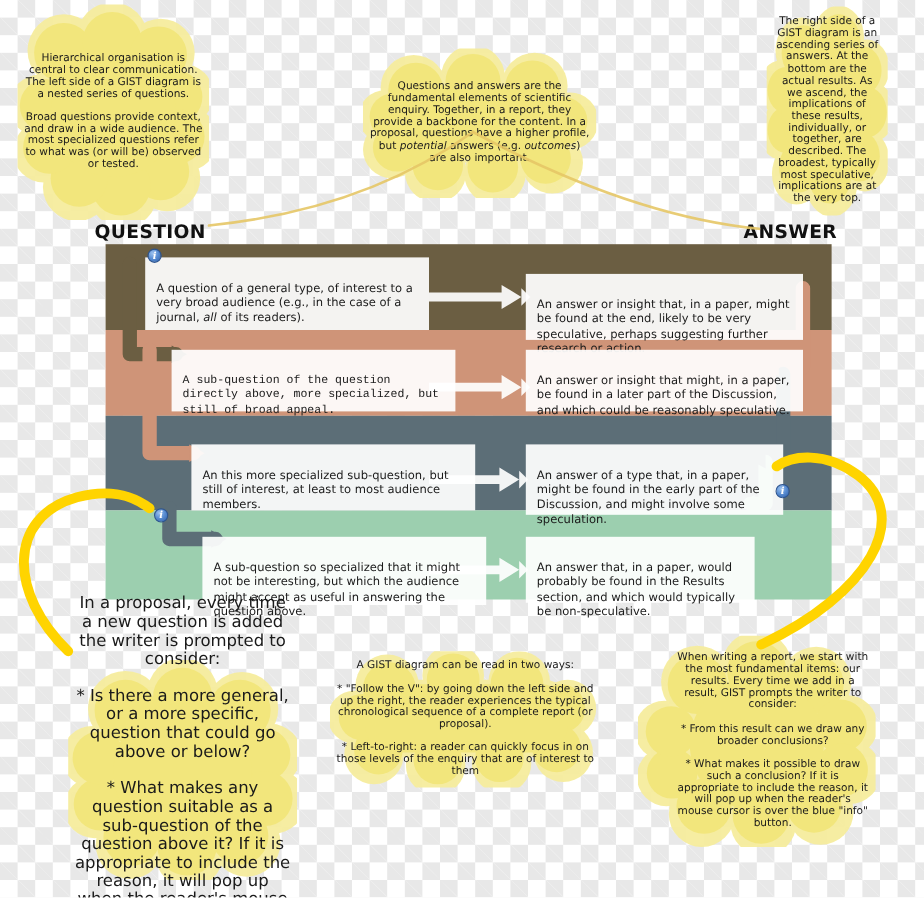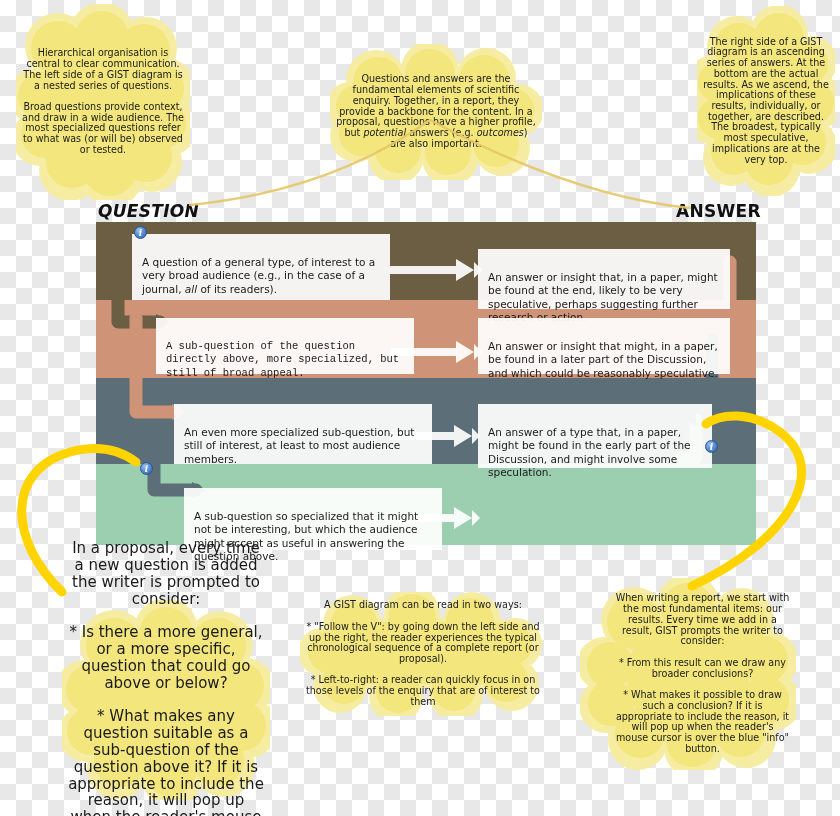--- a/index.html
+++ b/index.html
@@ -147,21 +147,21 @@
         <circle cx="118" cy="108" r="23"></circle>
       <circle cx="68" cy="106" r="23"></circle>
         <circle cx="31" cy="90" r="22"></circle>
         <circle cx="27" cy="62" r="21"></circle>
       <rect x="30" y="34" width="156" height="66" rx="24"></rect>
     </g>
   </svg>
   <div class="ctext">Questions and answers are the fundamental elements of scientific enquiry. Together, in a report, they provide a backbone for the content. In a proposal, questions have a higher profile, but <i>potential</i> answers (e.g. <i>outcomes</i>) are also important.</div>
 </div>
 
-<div class="cloud" id="cloud-tr" style="left:697px;top:6px;width:138px;height:190px;font-size:9.6px;">
+<div class="cloud" id="cloud-tr" style="left:697px;top:6px;width:110px;height:190px;font-size:9.6px;">
   <svg class="cloudbg" viewBox="0 0 138 190" preserveAspectRatio="none">
     <g fill="#f6ed9e" opacity="0.95">
       <circle cx="40" cy="40" r="30"></circle>
         <circle cx="82" cy="28" r="29"></circle>
         <circle cx="114" cy="56" r="26"></circle>
       <circle cx="120" cy="96" r="27"></circle>
         <circle cx="112" cy="140" r="28"></circle>
         <circle cx="74" cy="162" r="29"></circle>
       <circle cx="34" cy="152" r="28"></circle>
         <circle cx="16" cy="114" r="25"></circle>
@@ -293,21 +293,21 @@
 <svg id="yellowlines" width="840" height="816" viewBox="0 0 840 816">
 
   <path d="M190,205 C 280,196 360,170 430,120" fill="none" stroke="#e6c766" stroke-width="2.4" stroke-linecap="round" opacity="0.9"></path>
   <path d="M430,120 C 520,168 610,200 690,208" fill="none" stroke="#e6c766" stroke-width="2.4" stroke-linecap="round" opacity="0.9"></path>
 
   <path d="M62,592 C 8,540 6,470 70,452 C 100,444 120,450 136,462" fill="none" stroke="#ffd400" stroke-width="9" stroke-linecap="round"></path>
 
   <path d="M692,586 C 790,540 830,470 780,432 C 750,410 720,414 706,424" fill="none" stroke="#ffd400" stroke-width="9" stroke-linecap="round"></path>
 </svg>
 
-<div class="colhead" style="left:98px;top:201px;font-style:italic;">QUESTION</div>
+<div class="colhead" style="left:86px;top:201px;">QUESTION</div>
 <div class="colhead" style="left:676px;top:201px;">ANSWER</div>
 
 <div id="diagram">
 
   <div class="band b1"></div>
   <div class="band b2"></div>
   <div class="band b3"></div>
   <div class="band b4"></div>
 
   <svg class="overlay" id="connectors" width="660" height="323" viewBox="0 0 660 323">
@@ -349,39 +349,42 @@
 
   <div class="tbox" style="left:36px;top:12px;width:258px;height:66px;">
     <span>A question of a general type, of interest to a very broad audience (e.g., in the case of a journal, <i>all</i> of its readers).</span>
   </div>
 
   <div class="tbox" style="left:60px;top:96px;width:258px;height:56px;font-family:Liberation Mono, monospace;">
     <span>A sub-question of the question directly above, more specialized, but still of broad appeal.</span>
   </div>
 
   <div class="tbox" style="left:78px;top:182px;width:258px;height:60px;">
-    <span>An even more specialized sub-question, but still of interest, at least to most audience members.</span>
+    <span>An this more specialized sub-question, but still of interest, at least to most audience members.</span>
   </div>
 
   <div class="tbox" style="left:88px;top:266px;width:258px;height:62px;">
     <span>A sub-question so specialized that it might not be interesting, but which the audience might accept as useful in answering the question above.</span>
   </div>
 
   <div class="tbox" style="left:382px;top:27px;width:252px;height:60px;">
     <span>An answer or insight that, in a paper, might be found at the end, likely to be very speculative, perhaps suggesting further research or action.</span>
   </div>
 
   <div class="tbox" style="left:382px;top:182px;width:234px;height:64px;">
     <span>An answer of a type that, in a paper, might be found in the early part of the Discussion, and might involve some speculation.</span>
   </div>
 
   <div class="tbox" style="left:382px;top:96px;width:252px;height:56px;">
     <span>An answer or insight that might, in a paper, be  found in a later part of the Discussion, and which could be reasonably speculative.</span>
   </div>
 
+  <div class="tbox" style="left:382px;top:266px;width:208px;height:60px;">
+    <span>An answer that, in a paper, would probably be found in the Results section, and which would typically be non-speculative.</span>
+  </div>
 
   <div class="infobtn" style="left:38px;top:4px;">
     <span>i</span>
   </div>
 
   <div class="infobtn" style="left:609px;top:218px;">
     <span>i</span>
   </div>
 
   <div class="infobtn" style="left:44px;top:240px;">

